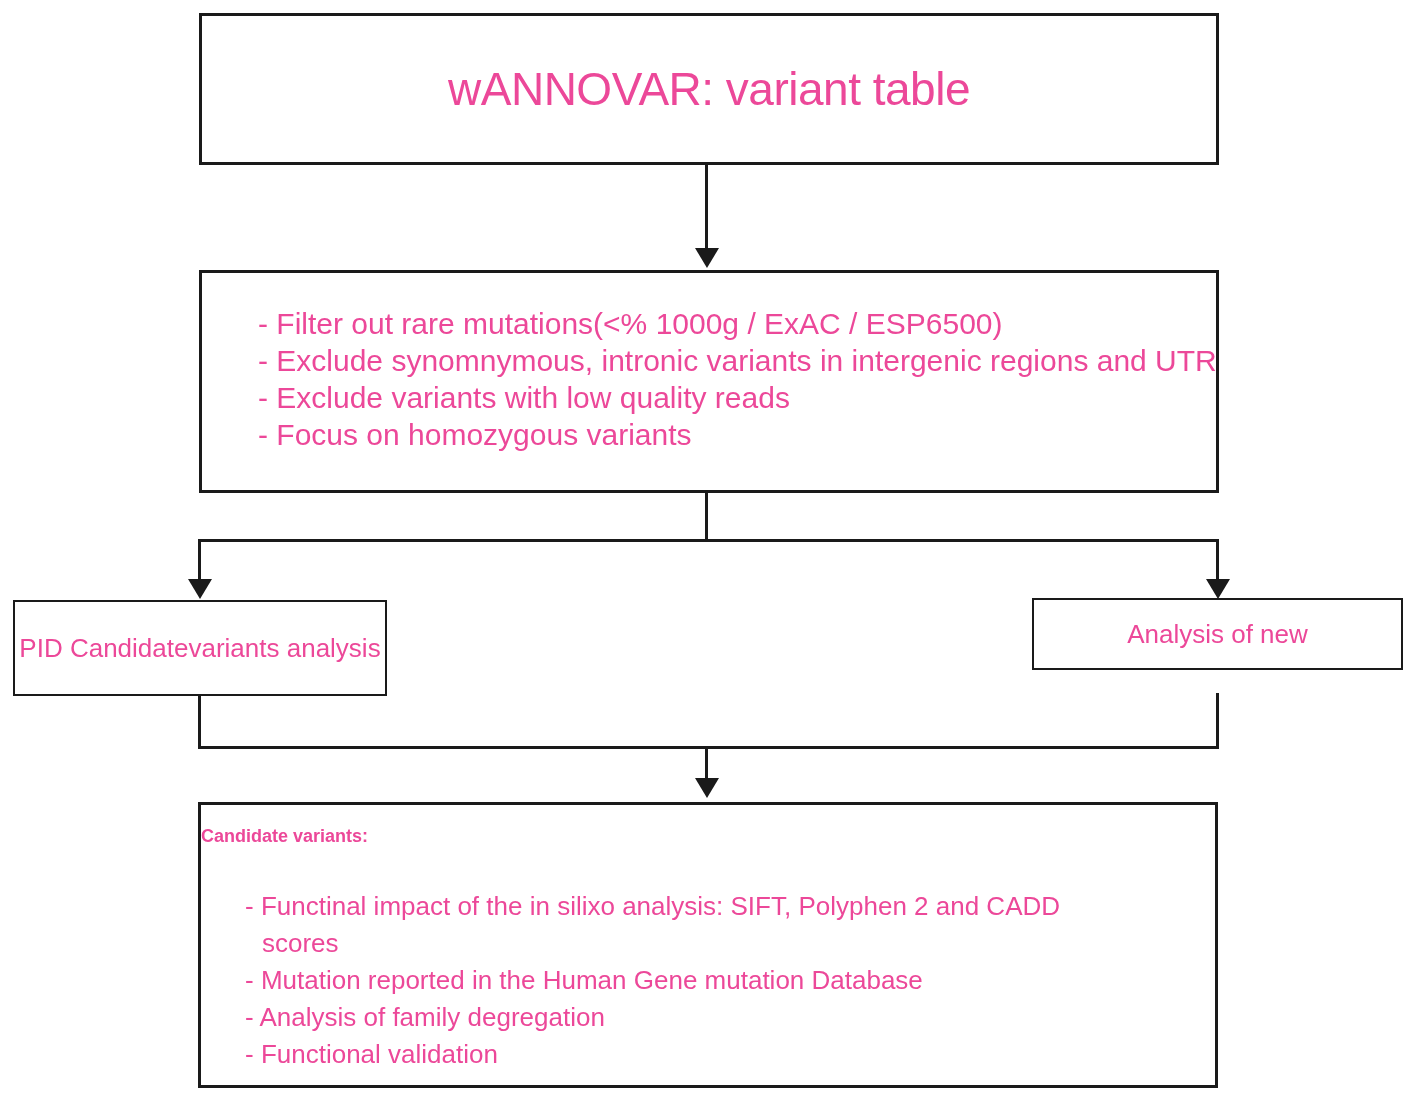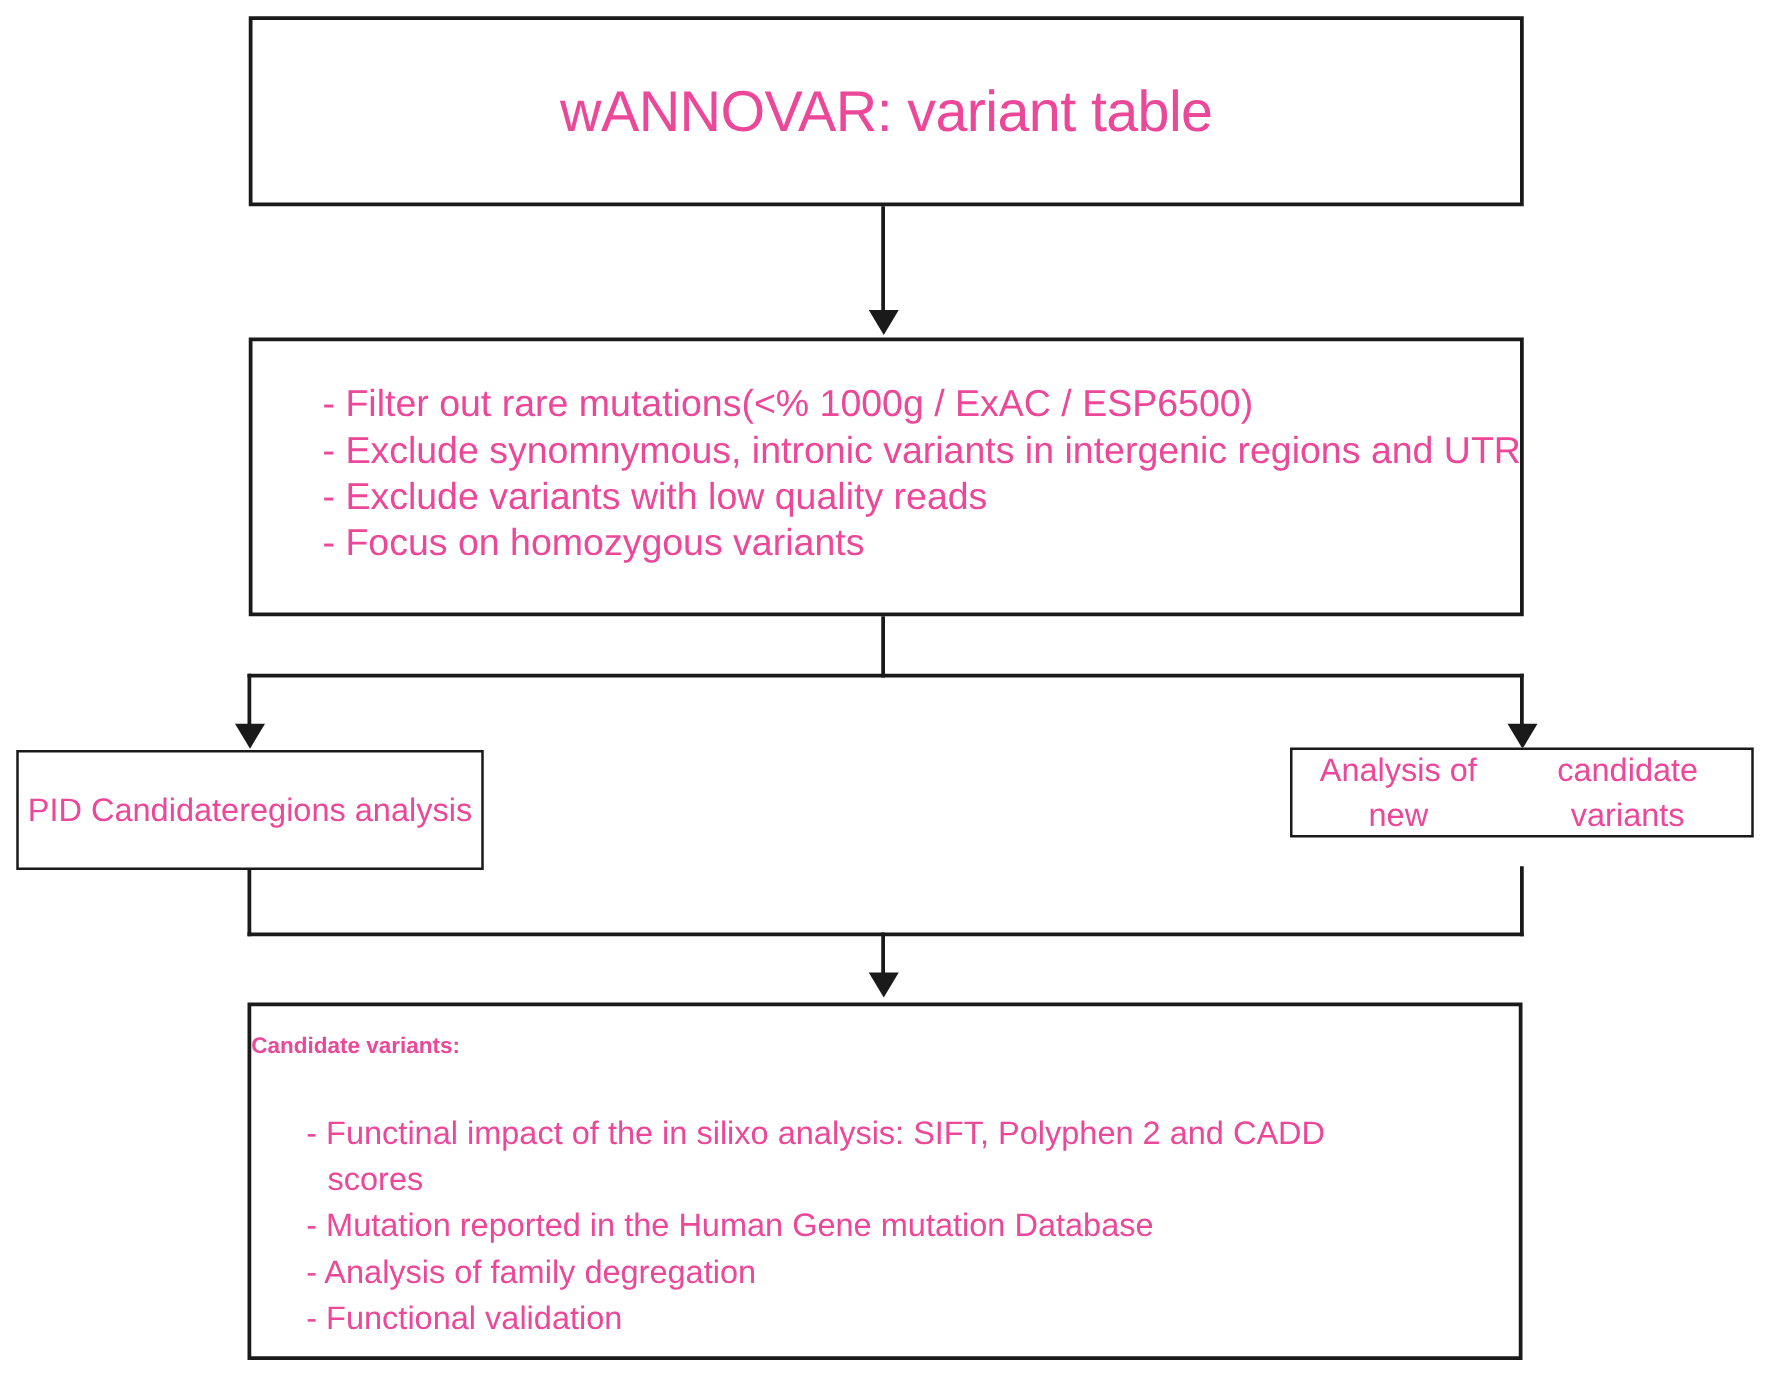--- a/index.html
+++ b/index.html
@@ -107,26 +107,25 @@
 
   <div class="vline" style="left:705px; top:493px; height:49px;"></div>
   <div class="hline" style="left:198px; top:539px; width:1021px;"></div>
   <div class="vline" style="left:198px; top:539px; height:42px;"></div>
   <div class="arrowhead" style="left:188px; top:579px;"></div>
   <div class="vline" style="left:1216px; top:539px; height:42px;"></div>
   <div class="arrowhead" style="left:1206px; top:579px;"></div>
 
   <div class="box side-box" id="pid-box">
     <div>PID Candidate</div>
-    <div>regions analysis</div>
+    <div>variants analysis</div>
   </div>
 
   <div class="box side-box" id="new-box">
     <div>Analysis of new</div>
-    <div>candidate variants</div>
   </div>
 
   <div class="vline" style="left:198px; top:696px; height:53px;"></div>
   <div class="vline" style="left:1216px; top:693px; height:56px;"></div>
   <div class="hline" style="left:198px; top:746px; width:1021px;"></div>
   <div class="vline" style="left:705px; top:746px; height:34px;"></div>
   <div class="arrowhead" style="left:695px; top:778px;"></div>
 
   <div class="box" id="candidate-box">
     <div class="candidate-heading">Candidate variants:</div>

